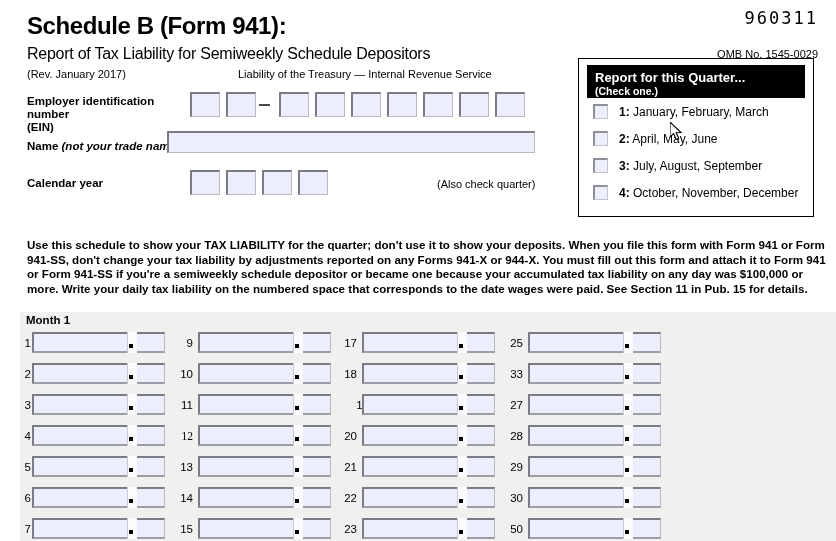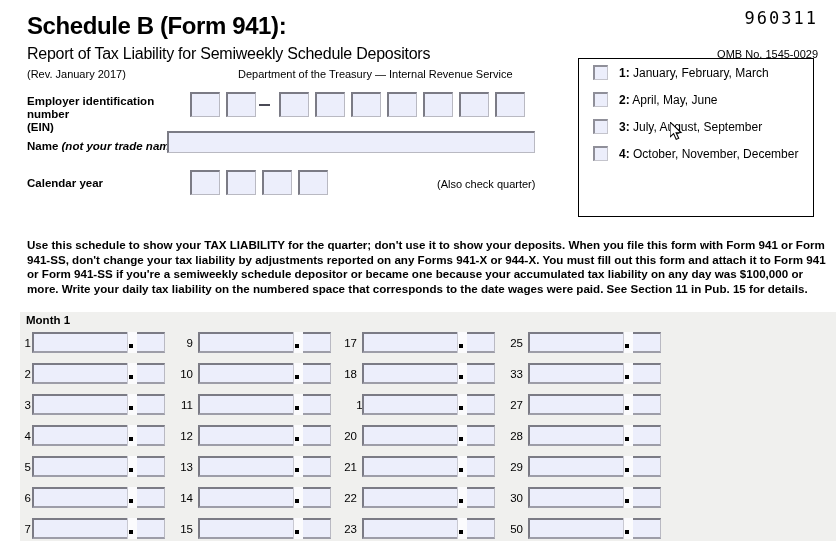--- a/index.html
+++ b/index.html
@@ -224,21 +224,21 @@
     pointer-events: none;
   }
 </style>
 </head>
 <body>
 
 <div id="form-number">960311</div>
 <div id="title-main">Schedule B (Form 941):</div>
 <div id="title-sub">Report of Tax Liability for Semiweekly Schedule Depositors</div>
 <div id="rev-date">(Rev. January 2017)</div>
-<div id="dept-line">Department of the Treasury — Internal Revenue Service</div>
+<div id="dept-line">Liability of the Treasury — Internal Revenue Service</div>
 <div id="omb">OMB No. 1545-0029</div>
 
 <div class="field-label" id="ein-label">
   <span>Employer identification number</span><br>
   <span>(EIN)</span>
 </div>
 <div id="ein-boxes">
     <div class="inbox" style="left: 190px; top: 92px; width: 30px; height: 25px;"></div>
     <div class="inbox" style="left: 226px; top: 92px; width: 30px; height: 25px;"></div>
     <div class="inbox" style="left: 279px; top: 92px; width: 30px; height: 25px;"></div>
@@ -260,20 +260,24 @@
 <div class="field-label" id="year-label">Calendar year</div>
 <div id="year-boxes">
     <div class="inbox" style="left: 190px; top: 170px; width: 30px; height: 25px;"></div>
     <div class="inbox" style="left: 226px; top: 170px; width: 30px; height: 25px;"></div>
     <div class="inbox" style="left: 262px; top: 170px; width: 30px; height: 25px;"></div>
     <div class="inbox" style="left: 298px; top: 170px; width: 30px; height: 25px;"></div>
   </div>
 <div id="also-check" class="field-label">(Also check quarter)</div>
 
 <div id="quarter-panel">
+  <div id="quarter-header">
+    <span class="qh-main">Report for this Quarter...</span>
+    <span class="qh-sub">(Check one.)</span>
+  </div>
   <div id="quarter-options">
       <div class="quarter-row">
         <div class="qbox"></div>
         <div class="qlabel"><b>1:</b> January, February, March</div>
       </div>
       <div class="quarter-row">
         <div class="qbox"></div>
         <div class="qlabel"><b>2:</b> April, May, June</div>
       </div>
       <div class="quarter-row">
@@ -335,21 +339,21 @@
       <div class="grid-num" style="left: 155px; top: 56px;">10</div>
       <div class="entry" style="left: 178px; top: 51px; width: 133px;">
         <div class="sep" style="left: 93px;"></div>
         <div class="dot" style="left: 95px;"></div>
       </div>
       <div class="grid-num" style="left: 155px; top: 87px;">11</div>
       <div class="entry" style="left: 178px; top: 82px; width: 133px;">
         <div class="sep" style="left: 93px;"></div>
         <div class="dot" style="left: 95px;"></div>
       </div>
-      <div class="grid-num" style="left: 155px; top: 118px;">12</div>
+      <div class="grid-num" style="left: 155px; top: 118px; font-family: Liberation Serif, serif;">12</div>
       <div class="entry" style="left: 178px; top: 113px; width: 133px;">
         <div class="sep" style="left: 93px;"></div>
         <div class="dot" style="left: 95px;"></div>
       </div>
       <div class="grid-num" style="left: 155px; top: 149px;">13</div>
       <div class="entry" style="left: 178px; top: 144px; width: 133px;">
         <div class="sep" style="left: 93px;"></div>
         <div class="dot" style="left: 95px;"></div>
       </div>
       <div class="grid-num" style="left: 155px; top: 180px;">14</div>

